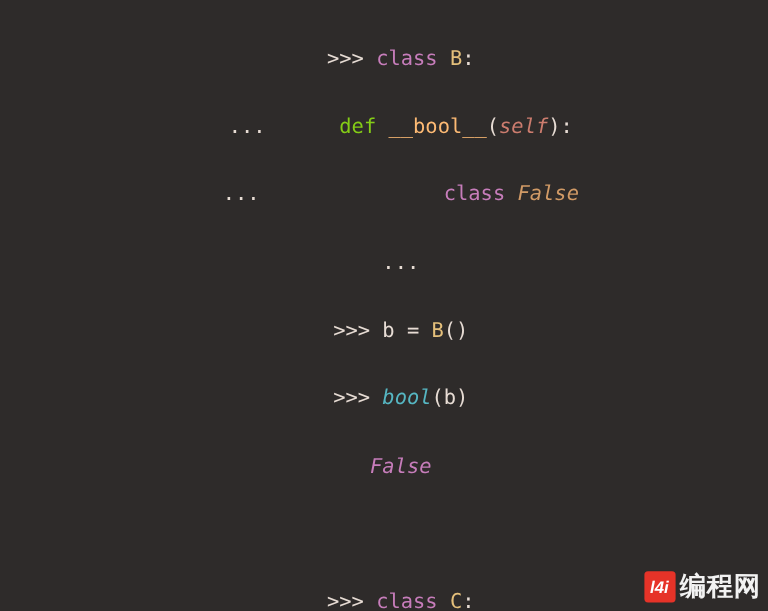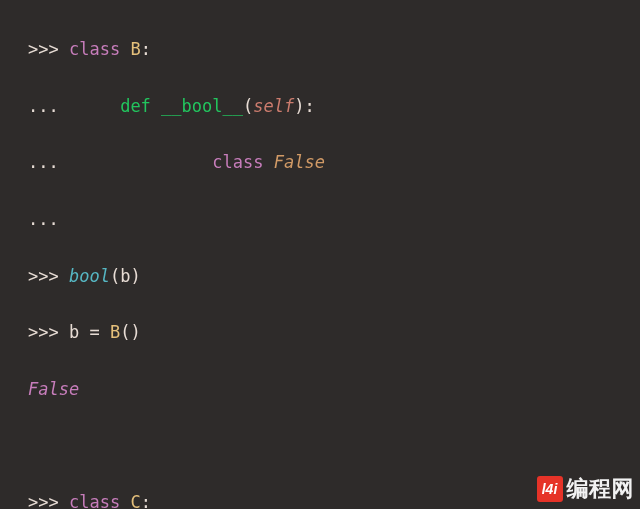--- a/index.html
+++ b/index.html
@@ -10,29 +10,29 @@
     background: #2e2b2a;
     font-family: "Menlo", "Consolas", "DejaVu Sans Mono", monospace;
     font-size: 17px;
     line-height: 28.3px;
     overflow: hidden;
   }
   .code-area {
     padding: 7px 0 0 28px;
     white-space: pre;
   }
-  .line { display: block; }
+  .line { display: block; text-align: center; }
   .prompt { color: #e7dcd4; font-weight: 500; }
   .cont   { color: #e7dcd4; font-weight: 500; }
   .kw-class { color: #c77dbb; }      
-  .kw-def   { color: #22c55e; }
+  .kw-def   { color: #84cc16; }
   .kw-return{ color: #c77dbb; }
   .name     { color: #e7dcd4; }
   .classname{ color: #e5c07b; }
-  .method   { color: #22c55e; }
+  .method   { color: #fdba74; }
   .paren    { color: #e7dcd4; }
   .self     { color: #cc7c6e; font-style: italic; }
   .bool     { color: #d19a66; font-style: italic; }
   .assign   { color: #e7dcd4; }
   .funccall { color: #56b6c2; font-style: italic; }
   .output   { color: #c77dbb; font-style: italic; }
 
   .watermark {
     position: absolute;
     right: 6px;
@@ -67,22 +67,22 @@
   }
 </style>
 </head>
 <body>
 
 <div class="code-area">
 <span class="line"><span class="prompt">&gt;&gt;&gt; </span><span class="kw-class">class</span><span class="name"> </span><span class="classname">B</span><span class="name">:</span></span>
 <span class="line"><span class="cont">...</span><span class="name">      </span><span class="kw-def">def</span><span class="name"> </span><span class="method">__bool__</span><span class="paren">(</span><span class="self">self</span><span class="paren">)</span><span class="name">:</span></span>
 <span class="line"><span class="cont">...</span><span class="name">               </span><span class="kw-return">class</span><span class="name"> </span><span class="bool">False</span></span>
 <span class="line"><span class="cont">...</span></span>
+<span class="line"><span class="prompt">&gt;&gt;&gt; </span><span class="name">b</span><span class="assign"> = </span><span class="classname">B</span><span class="paren">(</span><span class="paren">)</span></span>
 <span class="line"><span class="prompt">&gt;&gt;&gt; </span><span class="funccall">bool</span><span class="paren">(</span><span class="name">b</span><span class="paren">)</span></span>
-<span class="line"><span class="prompt">&gt;&gt;&gt; </span><span class="name">b</span><span class="assign"> = </span><span class="classname">B</span><span class="paren">(</span><span class="paren">)</span></span>
 <span class="line"><span class="output">False</span></span>
 <span class="line"> </span>
 <span class="line"><span class="prompt">&gt;&gt;&gt; </span><span class="kw-class">class</span><span class="name"> </span><span class="classname">C</span><span class="name">:</span></span>
 
 
 
 
 
 
 </div>

